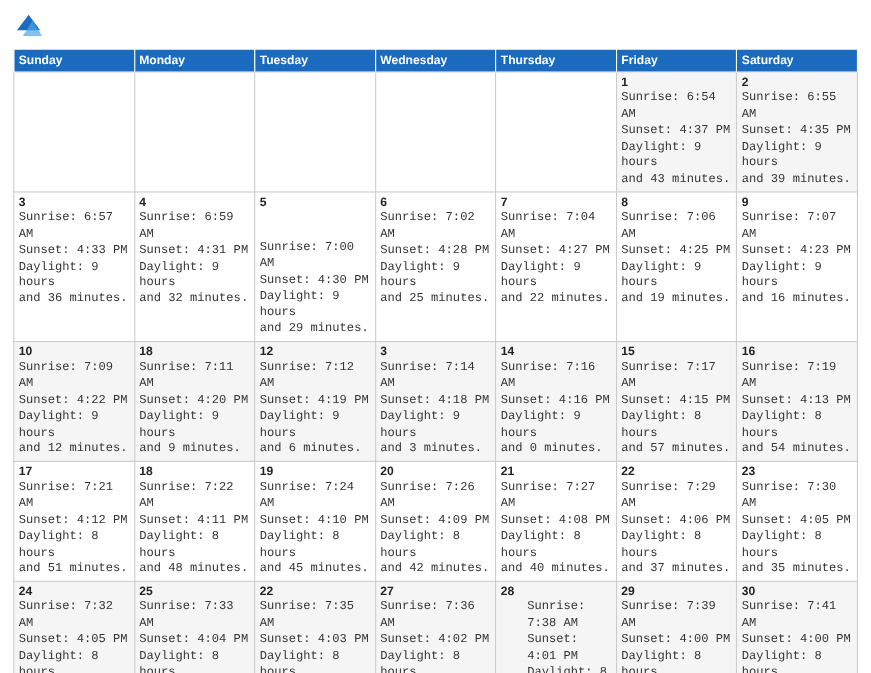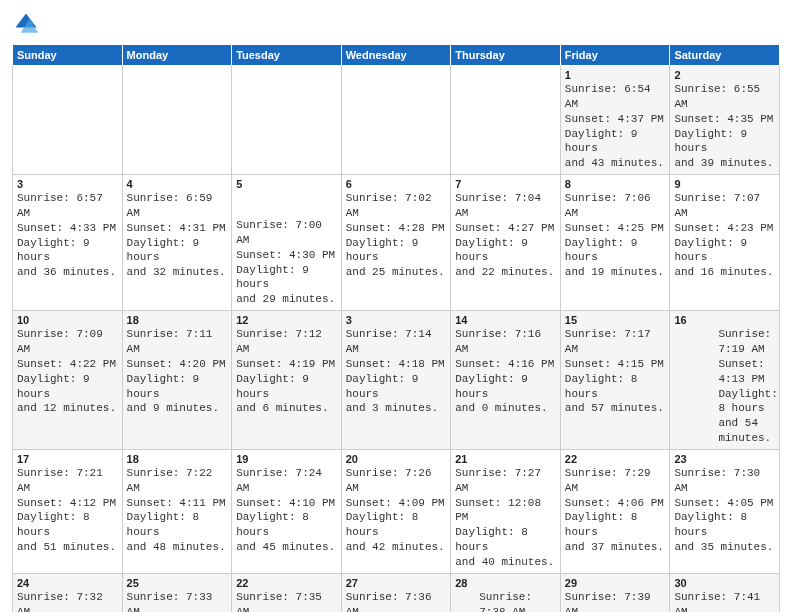--- a/index.html
+++ b/index.html
@@ -249,21 +249,21 @@
           </td>
           <td>
             <span class="day-num">15</span>
             <div class="day-info" style="white-space: pre-line;">Sunrise: 7:17 AM
 Sunset: 4:15 PM
 Daylight: 8 hours
 and 57 minutes.</div>
           </td>
           <td>
             <span class="day-num">16</span>
-            <div class="day-info" style="white-space: pre-line; margin-left: 44px;">Sunrise: 7:19 AM
+            <div class="day-info" style="white-space: pre-line;">Sunrise: 7:19 AM
 Sunset: 4:13 PM
 Daylight: 8 hours
 and 54 minutes.</div>
           </td>
         </tr>
         <tr>
           <td>
             <span class="day-num">17</span>
             <div class="day-info" style="white-space: pre-line;">Sunrise: 7:21 AM
 Sunset: 4:12 PM
@@ -287,21 +287,21 @@
           <td>
             <span class="day-num">20</span>
             <div class="day-info" style="white-space: pre-line;">Sunrise: 7:26 AM
 Sunset: 4:09 PM
 Daylight: 8 hours
 and 42 minutes.</div>
           </td>
           <td>
             <span class="day-num">21</span>
             <div class="day-info" style="white-space: pre-line;">Sunrise: 7:27 AM
-Sunset: 12:08 PM
+Sunset: 4:08 PM
 Daylight: 8 hours
 and 40 minutes.</div>
           </td>
           <td>
             <span class="day-num">22</span>
             <div class="day-info" style="white-space: pre-line;">Sunrise: 7:29 AM
 Sunset: 4:06 PM
 Daylight: 8 hours
 and 37 minutes.</div>
           </td>

